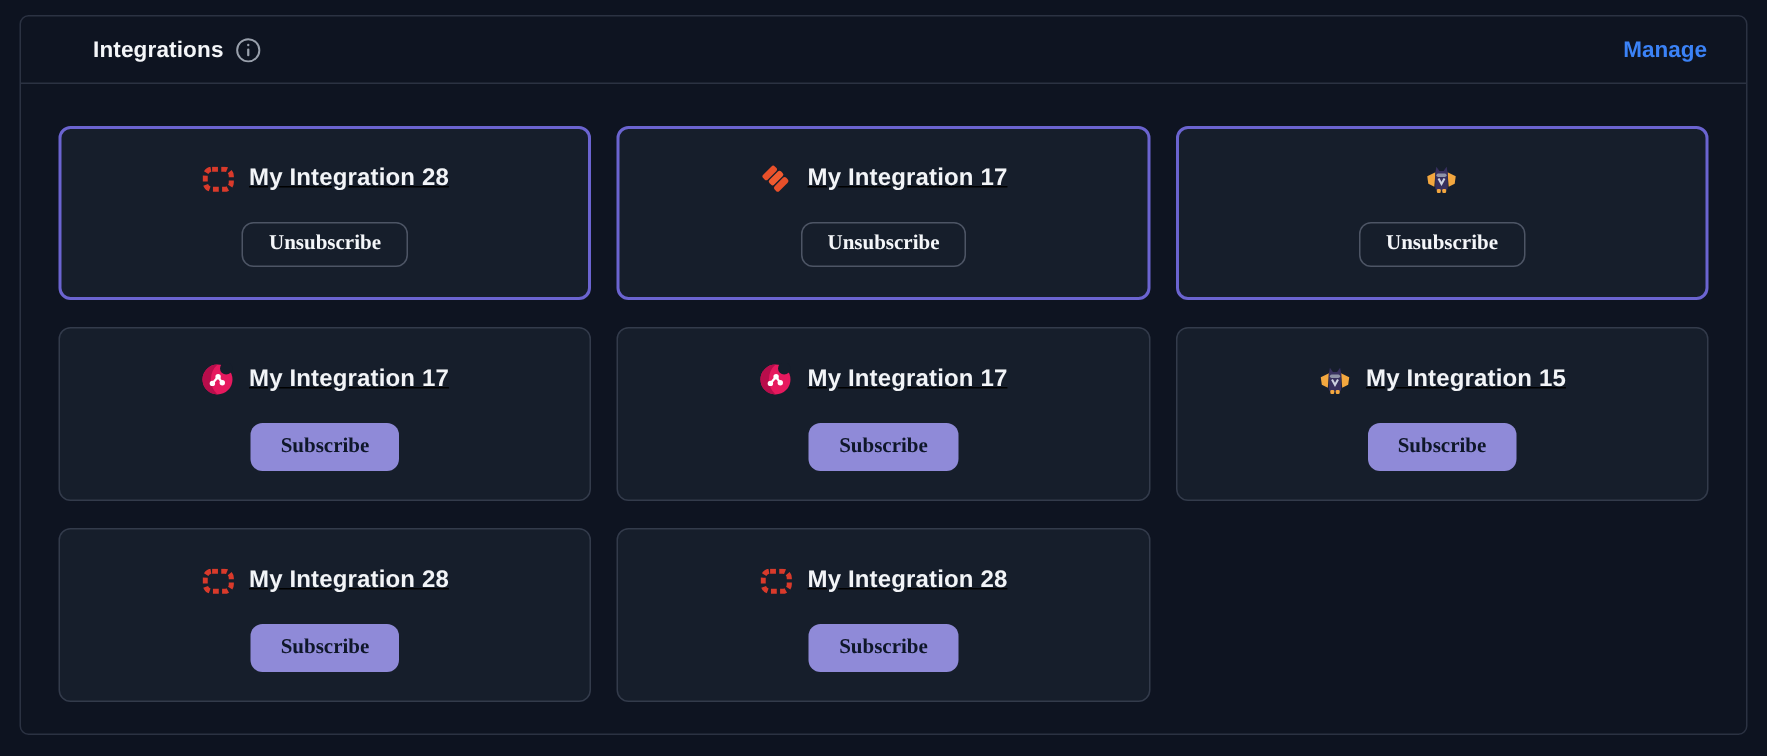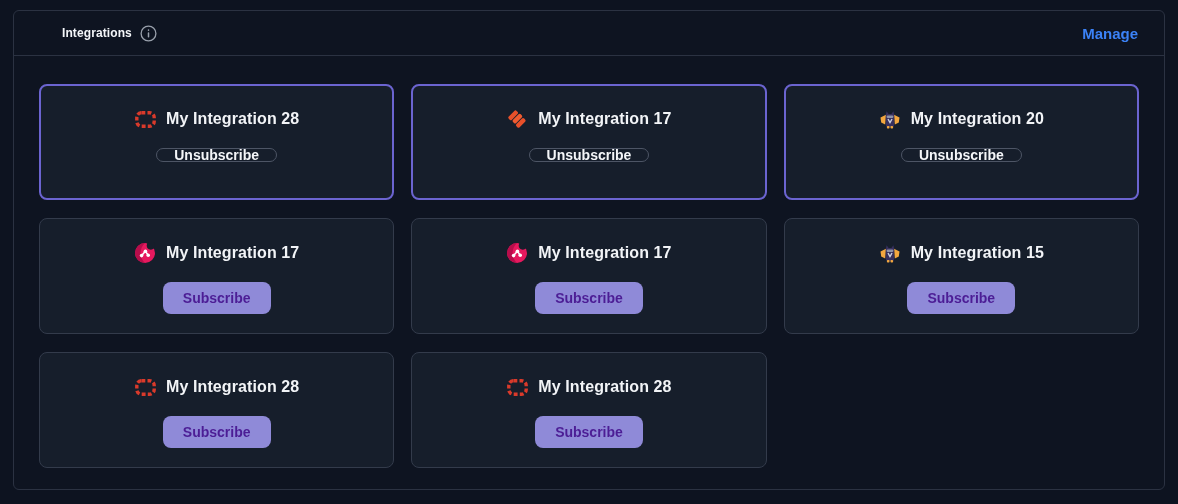--- a/index.html
+++ b/index.html
@@ -31,21 +31,21 @@
     border-bottom: 1px solid #2b3242;
     padding: 0 26px 0 48px;
   }
   .header-left {
     display: flex;
     align-items: center;
     gap: 8px;
   }
   .panel-title {
     color: #f4f6f9;
-    font-size: 12px;
+    font-size: 15px;
     font-weight: bold;
     letter-spacing: 0.1px;
   }
   .info-icon {
     display: inline-flex;
     width: 17px;
     height: 17px;
     cursor: pointer;
   }
   .manage-link {
@@ -76,54 +76,55 @@
   .card.subscribed {
     border: 2px solid var(--accent, #6b64d0);
     padding-top: 22px;
   }
   .card-head {
     display: flex;
     align-items: center;
     gap: 10px;
     height: 22px;
     margin-bottom: 18px;
+    text-decoration: underline;
   }
   .icon {
     display: inline-flex;
     align-items: center;
     justify-content: center;
     width: 22px;
     height: 22px;
   }
   .card-title {
     color: #f2f4f7;
     font-size: 16px;
     font-weight: bold;
     letter-spacing: 0.1px;
   }
   .btn {
-    height: 14px;
+    height: 30px;
     border-radius: 8px;
-    font-family: Liberation Sans, sans-serif;
+    font-family: Liberation Serif, serif;
     font-size: 14px;
     font-weight: bold;
     display: inline-flex;
     align-items: center;
     cursor: pointer;
   }
   .btn-ghost {
     background: transparent;
     border: 1px solid #4d5565;
     color: #f4f6f9;
     padding: 0 17px;
   }
   .btn-filled {
     background: var(--subscribe, #8f8ad8);
     border: none;
-    color: #4c1d95;
+    color: #0f172a;
     padding: 16px 20px;
   }
 </style>
 </head>
 <body>
 
 <div class="panel">
   <div class="panel-header">
     <div class="header-left">
       <span class="panel-title">Integrations</span>
@@ -173,21 +174,20 @@
             <svg width="22" height="22" viewBox="0 0 22 22">
               <path d="M1.5 9.5 L7 6.8 L6.2 16.5 L2.2 14.5 Z" fill="#f3a73f"></path>
               <path d="M20.5 9.5 L15 6.8 L15.8 16.5 L19.8 14.5 Z" fill="#f3a73f"></path>
               <path d="M6.8 7.5 L7.6 3.2 L9.6 6 L12.4 6 L14.4 3.2 L15.2 7.5 L15.2 17 Q15.2 19 13.2 19 L8.8 19 Q6.8 19 6.8 17 Z" fill="#37305e"></path>
               <rect x="7.6" y="7.6" width="6.8" height="2.4" rx="1.2" fill="#8f93a8"></rect>
               <path d="M9 11 L11 14.6 L13 11" fill="none" stroke="#cdd2e0" stroke-width="1.4"></path>
               <rect x="7.9" y="18" width="2.6" height="2.6" rx="0.8" fill="#f3a73f"></rect>
               <rect x="11.5" y="18" width="2.6" height="2.6" rx="0.8" fill="#f3a73f"></rect>
             </svg>
           </span>
-      <span class="card-title">My Integration 20</span>
     </div>
     <button class="btn btn-ghost">Unsubscribe</button>
   </div>
 
   <div class="card">
     <div class="card-head">
       <span class="icon">
             <svg width="22" height="22" viewBox="0 0 22 22">
               <circle cx="11" cy="11" r="10" fill="#e6195e"></circle>
               <path d="M11 1 A10 10 0 0 0 11 21 A13.5 13.5 0 0 1 11 1 Z" fill="#b80d4b"></path>

